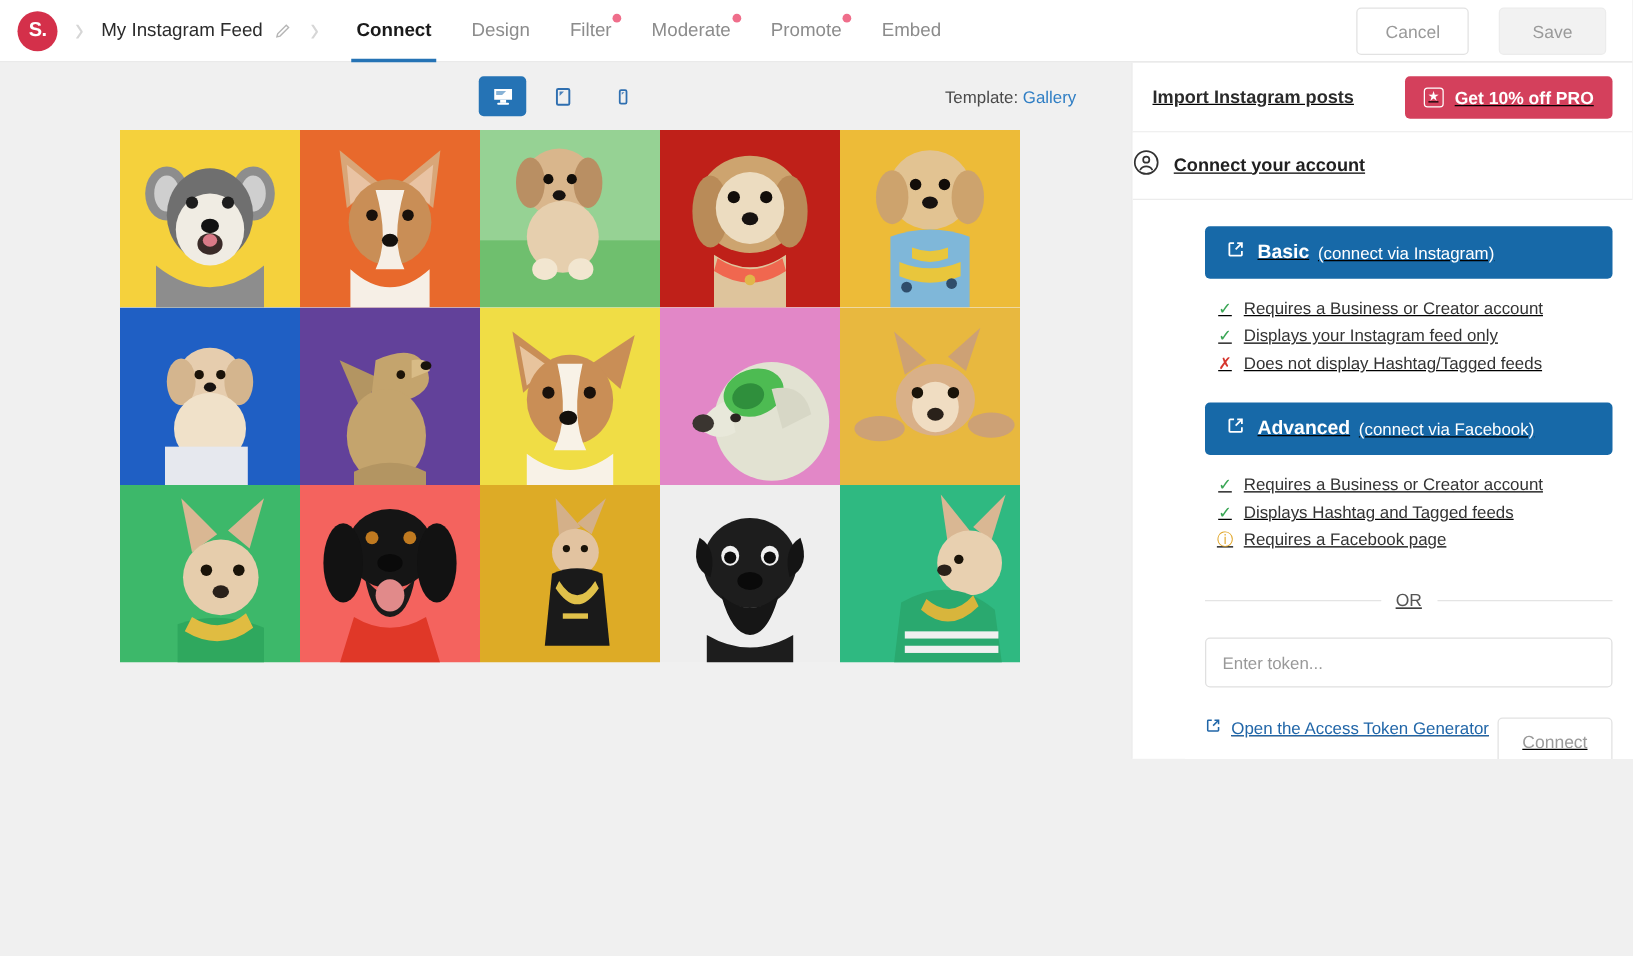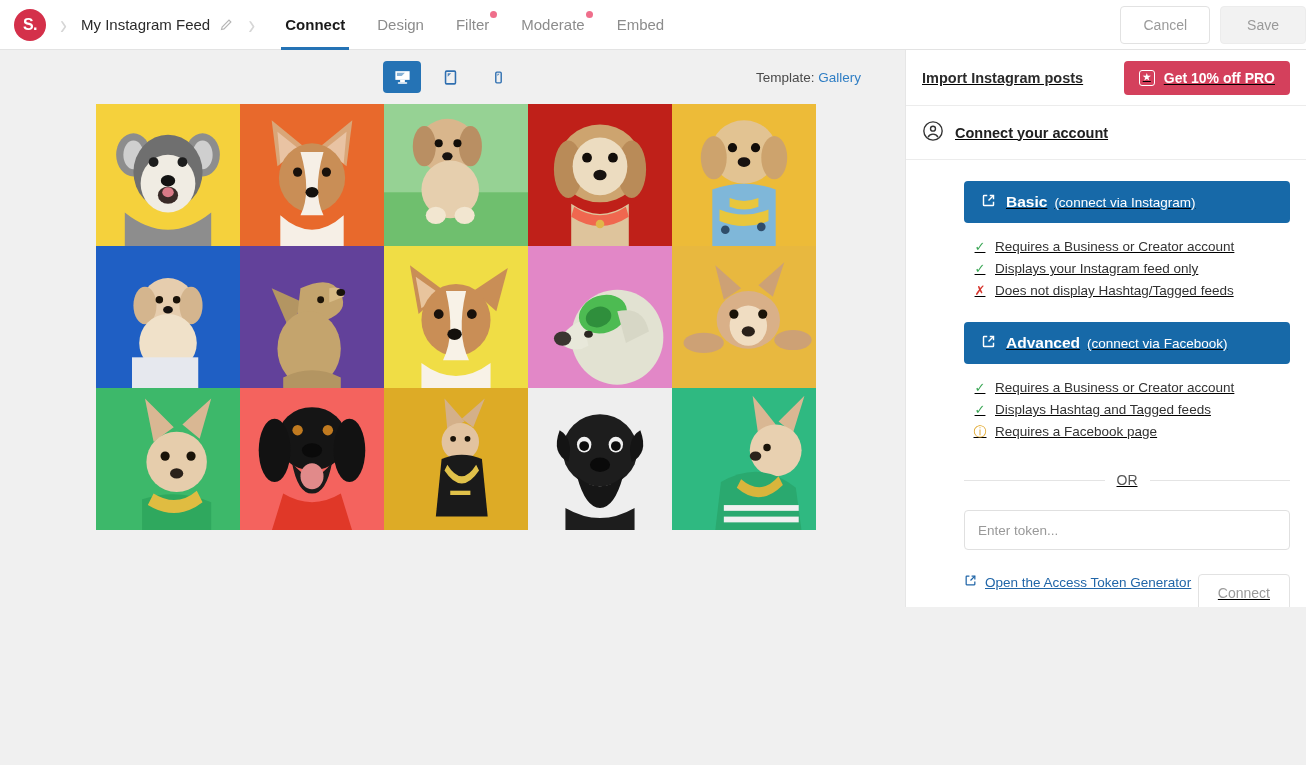--- a/index.html
+++ b/index.html
@@ -52,22 +52,22 @@
   .tab.active::after {
     content:""; position: absolute; left: 12px; right: 12px; bottom: 0;
     height: 3px; background: #2573b5;
   }
   .dot {
     position: absolute; top: 11px; right: 8px;
     width: 7px; height: 7px; border-radius: 50%;
     background: #ef6e8b;
   }
   .topbtns {
-    margin-left: auto; margin-right: 0;
-    display: flex; gap: 10px; align-items: center;
+    margin-left: auto; margin-right: 21px;
+    display: flex; gap: 24px; align-items: center;
   }
   .btn-cancel, .btn-save {
     font-size: 14px; color: #9a9a9a;
     border: 1px solid #e2e2e2; border-radius: 4px;
     height: 38px; padding: 0 22px;
     background: #fff; cursor: pointer;
     display: flex; align-items: center; justify-content: center;
   }
   .btn-save { background: #f2f2f2; border-color: #ececec; padding: 0 26px; }
 
@@ -140,21 +140,21 @@
     cursor: pointer;
   }
   .star-badge {
     width: 16px; height: 16px; border: 1.6px solid #fff; border-radius: 3px;
     display: flex; align-items: center; justify-content: center;
     font-size: 9px; line-height: 1;
   }
   .acct-row {
     height: 54px; flex: 0 0 54px;
     display: flex; align-items: center; gap: 11px;
-    padding: 0 16px;
+    padding: 0 0;
     border-bottom: 1px solid #ececec;
     background: #fff;
   }
   .acct-title { font-size: 14.5px; font-weight: bold; color: #212121; }
 
   .panel-body {
     flex: 1 1 auto;
     padding: 21px 16px 0 16px;
     background: #fff;
     overflow-y: auto;
@@ -244,20 +244,24 @@
     </div>
     <div class="tab">
       <span>Design</span>
     </div>
     <div class="tab">
       <span>Filter</span>
       <span class="dot"></span>
     </div>
     <div class="tab">
       <span>Moderate</span>
+      <span class="dot"></span>
+    </div>
+    <div class="tab">
+      <span>Promote</span>
       <span class="dot"></span>
     </div>
     <div class="tab">
       <span>Embed</span>
     </div>
   </div>
 
   <div class="topbtns">
     <button class="btn-cancel">Cancel</button>
     <button class="btn-save">Save</button>

